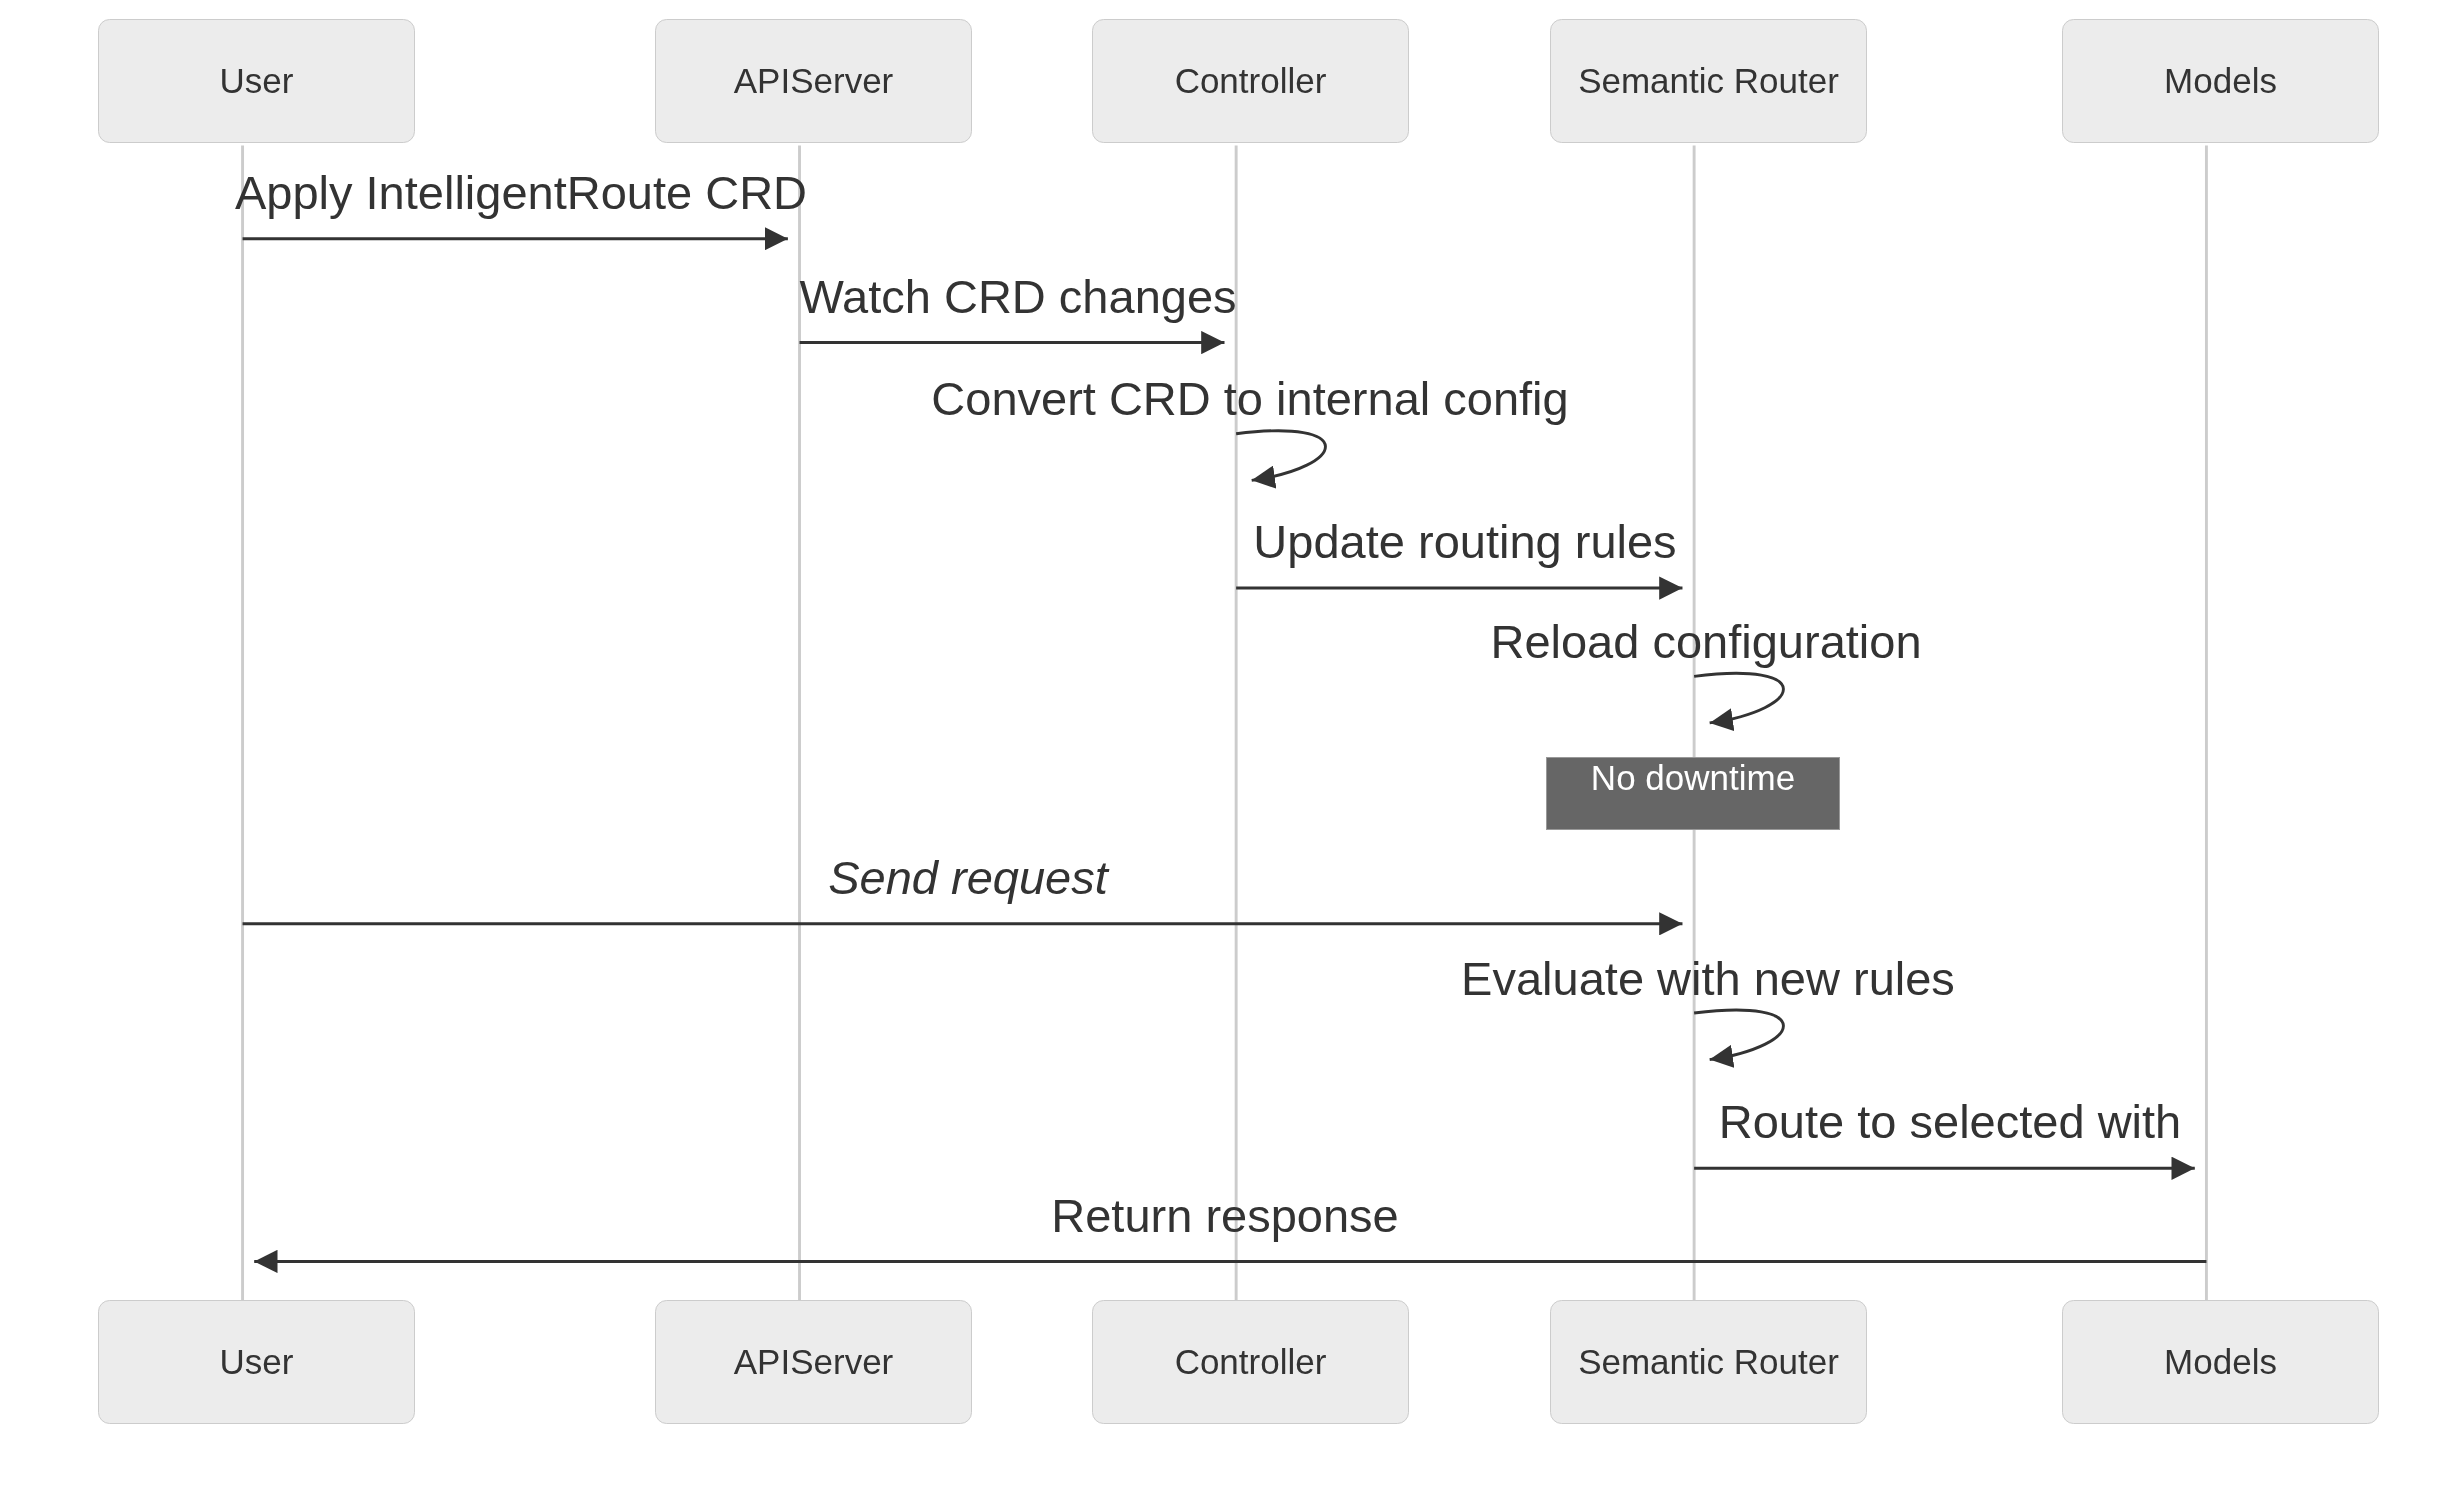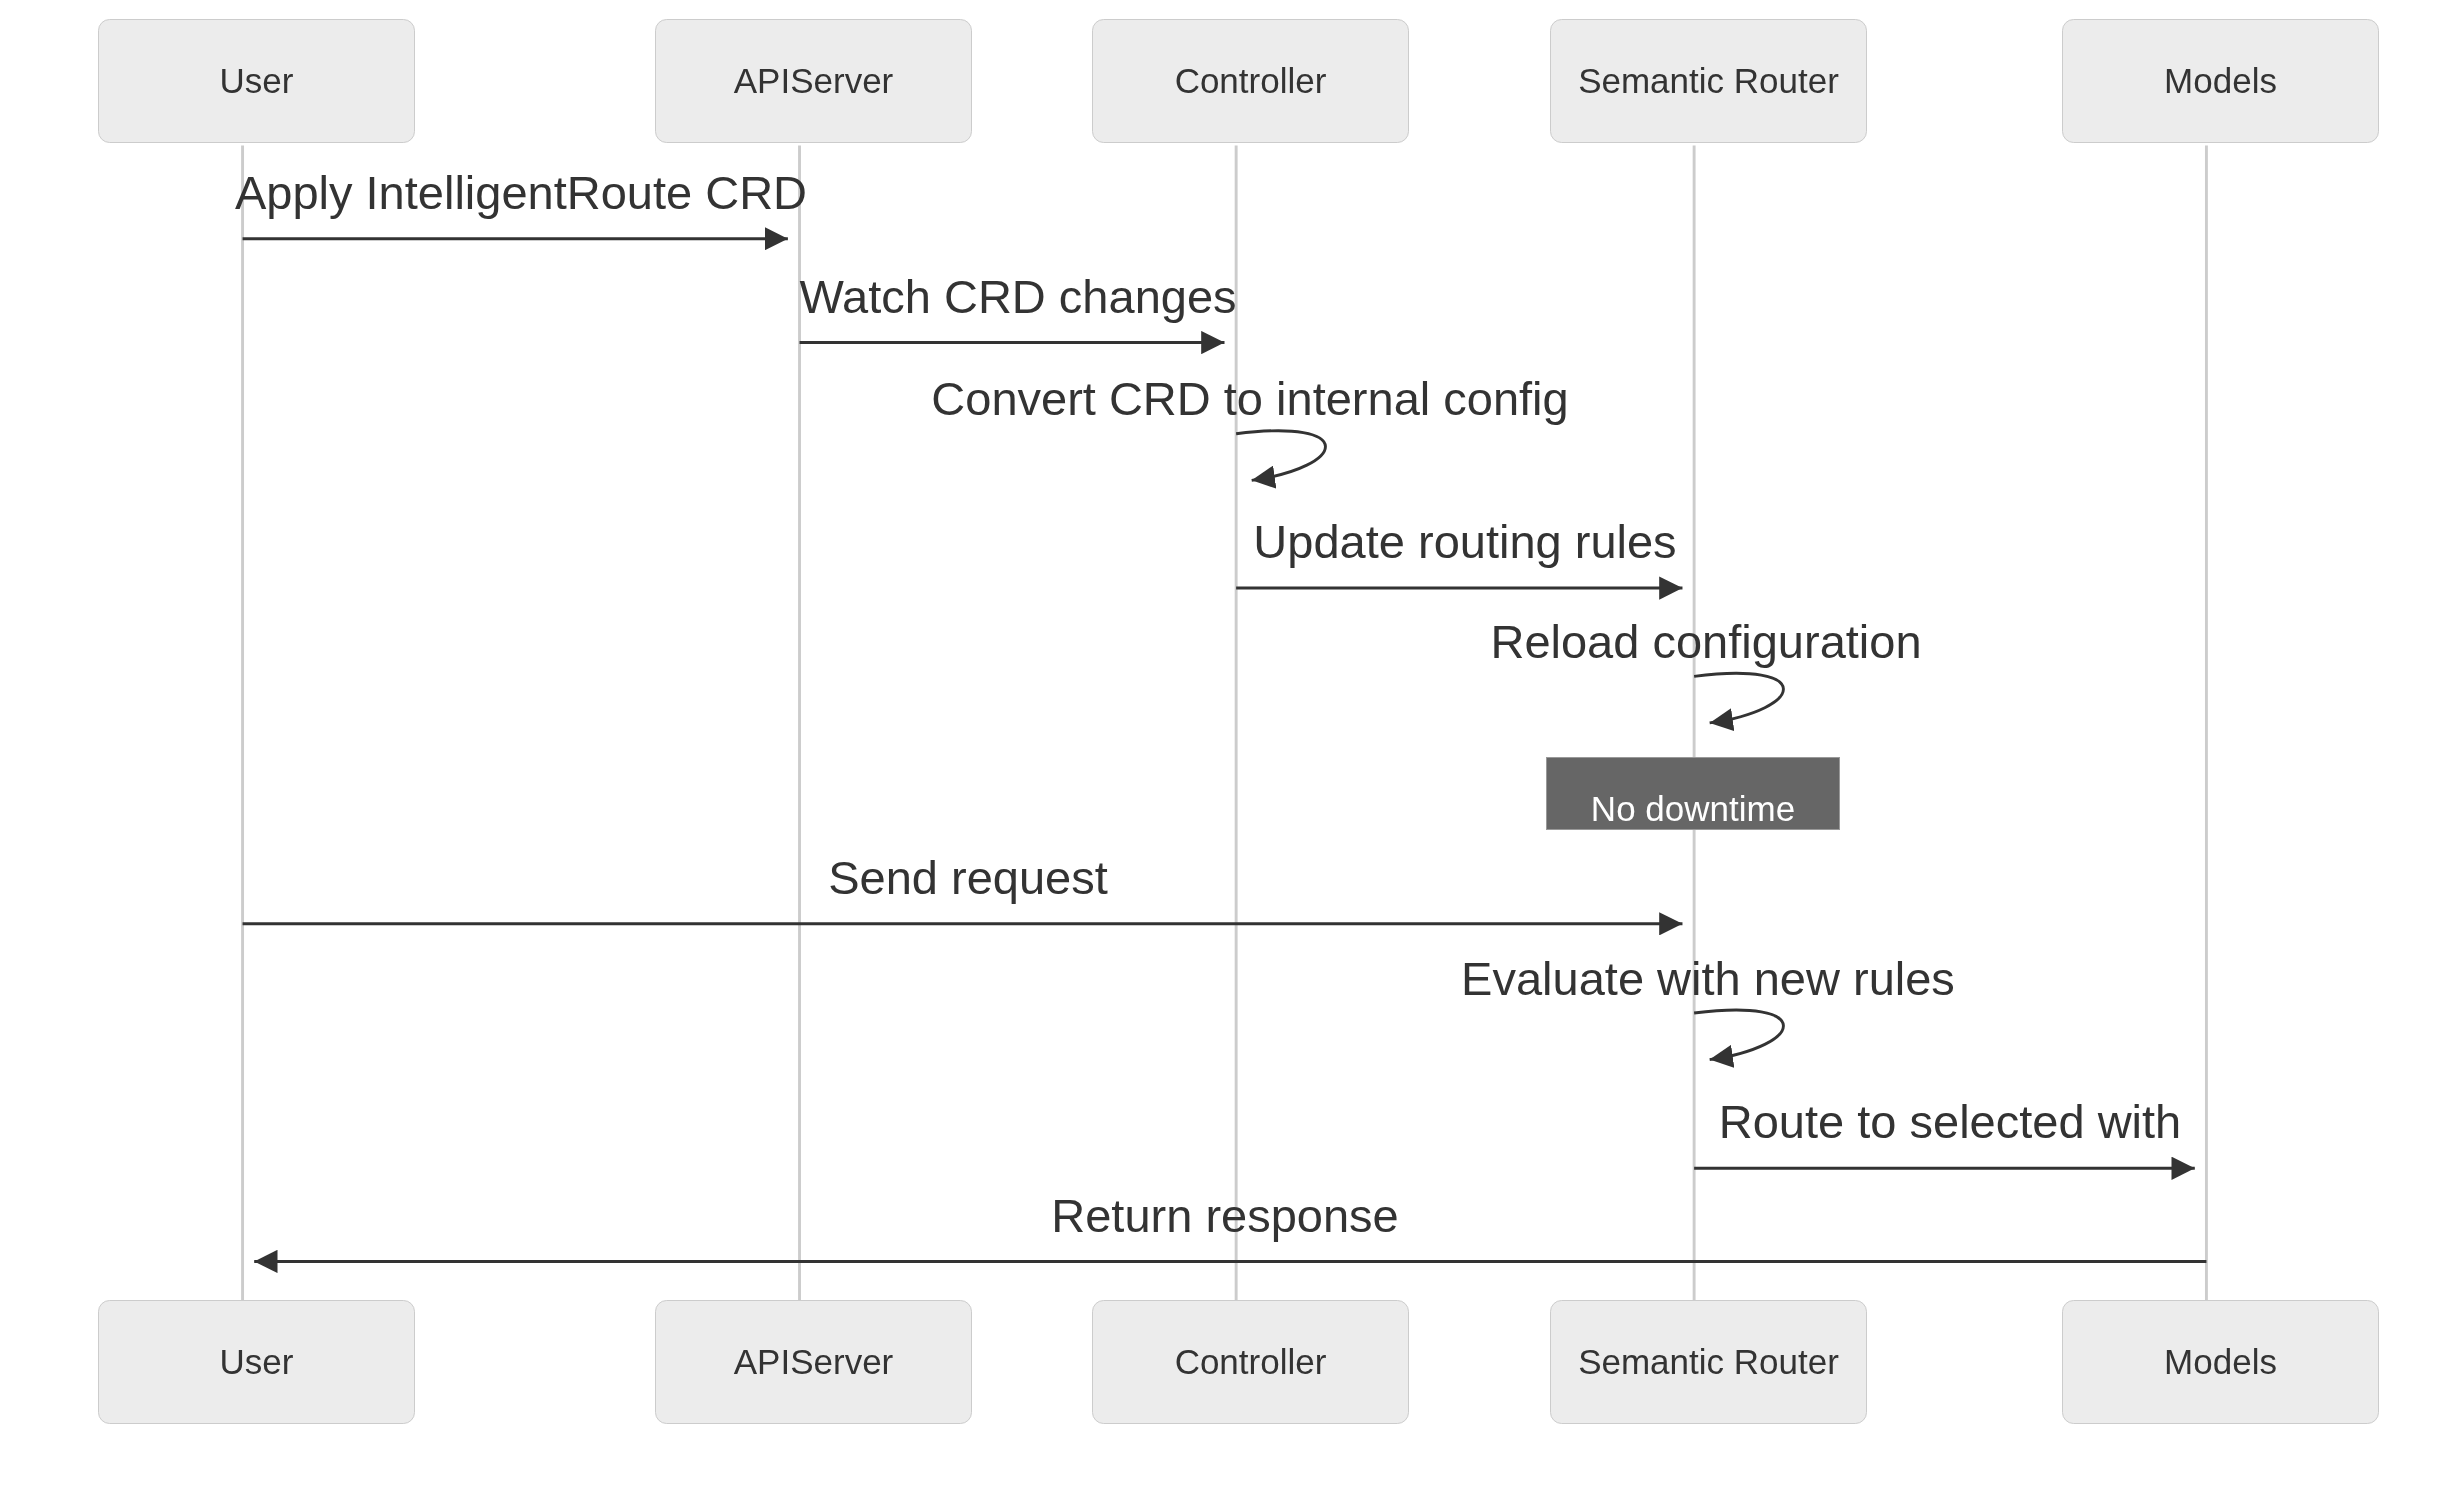--- a/index.html
+++ b/index.html
@@ -14,21 +14,21 @@
     display:flex;align-items:center;justify-content:center;
     font-size:35px;color:#333333;white-space:nowrap;
   }
   .msg{
     position:absolute;transform:translateX(-50%);
     font-size:47px;line-height:43px;color:#333333;white-space:nowrap;
   }
   .note{
     position:absolute;left:1546px;top:757px;width:294px;height:73px;box-sizing:border-box;
     background:#666666;border:1.9px solid #999999;
-    display:flex;align-items:flex-end;justify-content:center;
+    display:flex;align-items:flex-start;justify-content:center;
     font-size:35px;color:#ffffff;white-space:nowrap;
   }
 </style>
 </head>
 <body>
 
 <div class="canvas">
 
   <svg class="layer" width="2449" height="1506" viewBox="0 0 2524 1552">
     <defs>
@@ -85,21 +85,21 @@
     </div>
   <div class="actor" style="left:2062px;top:1300px;">
       <span>Models</span>
     </div>
 
   <div class="msg" style="left:521px;top:171px;">Apply IntelligentRoute CRD</div>
   <div class="msg" style="left:1250px;top:377px;">Convert CRD to internal config</div>
   <div class="msg" style="left:1018px;top:275px;">Watch CRD changes</div>
   <div class="msg" style="left:1465px;top:520px;">Update routing rules</div>
   <div class="msg" style="left:1706px;top:620px;text-align:center;">Reload configuration</div>
-  <div class="msg" style="left:968px;top:856px;">Send request</div>
+  <div class="msg" style="left:968px;top:856px;font-style:italic;">Send request</div>
   <div class="msg" style="left:1708px;top:957px;">Evaluate with new rules</div>
   <div class="msg" style="left:1950px;top:1100px;">Route to selected with</div>
   <div class="msg" style="left:1225px;top:1194px;">Return response</div>
 
   <div class="note">
     <span>No downtime</span>
   </div>
 
 </div>
 

